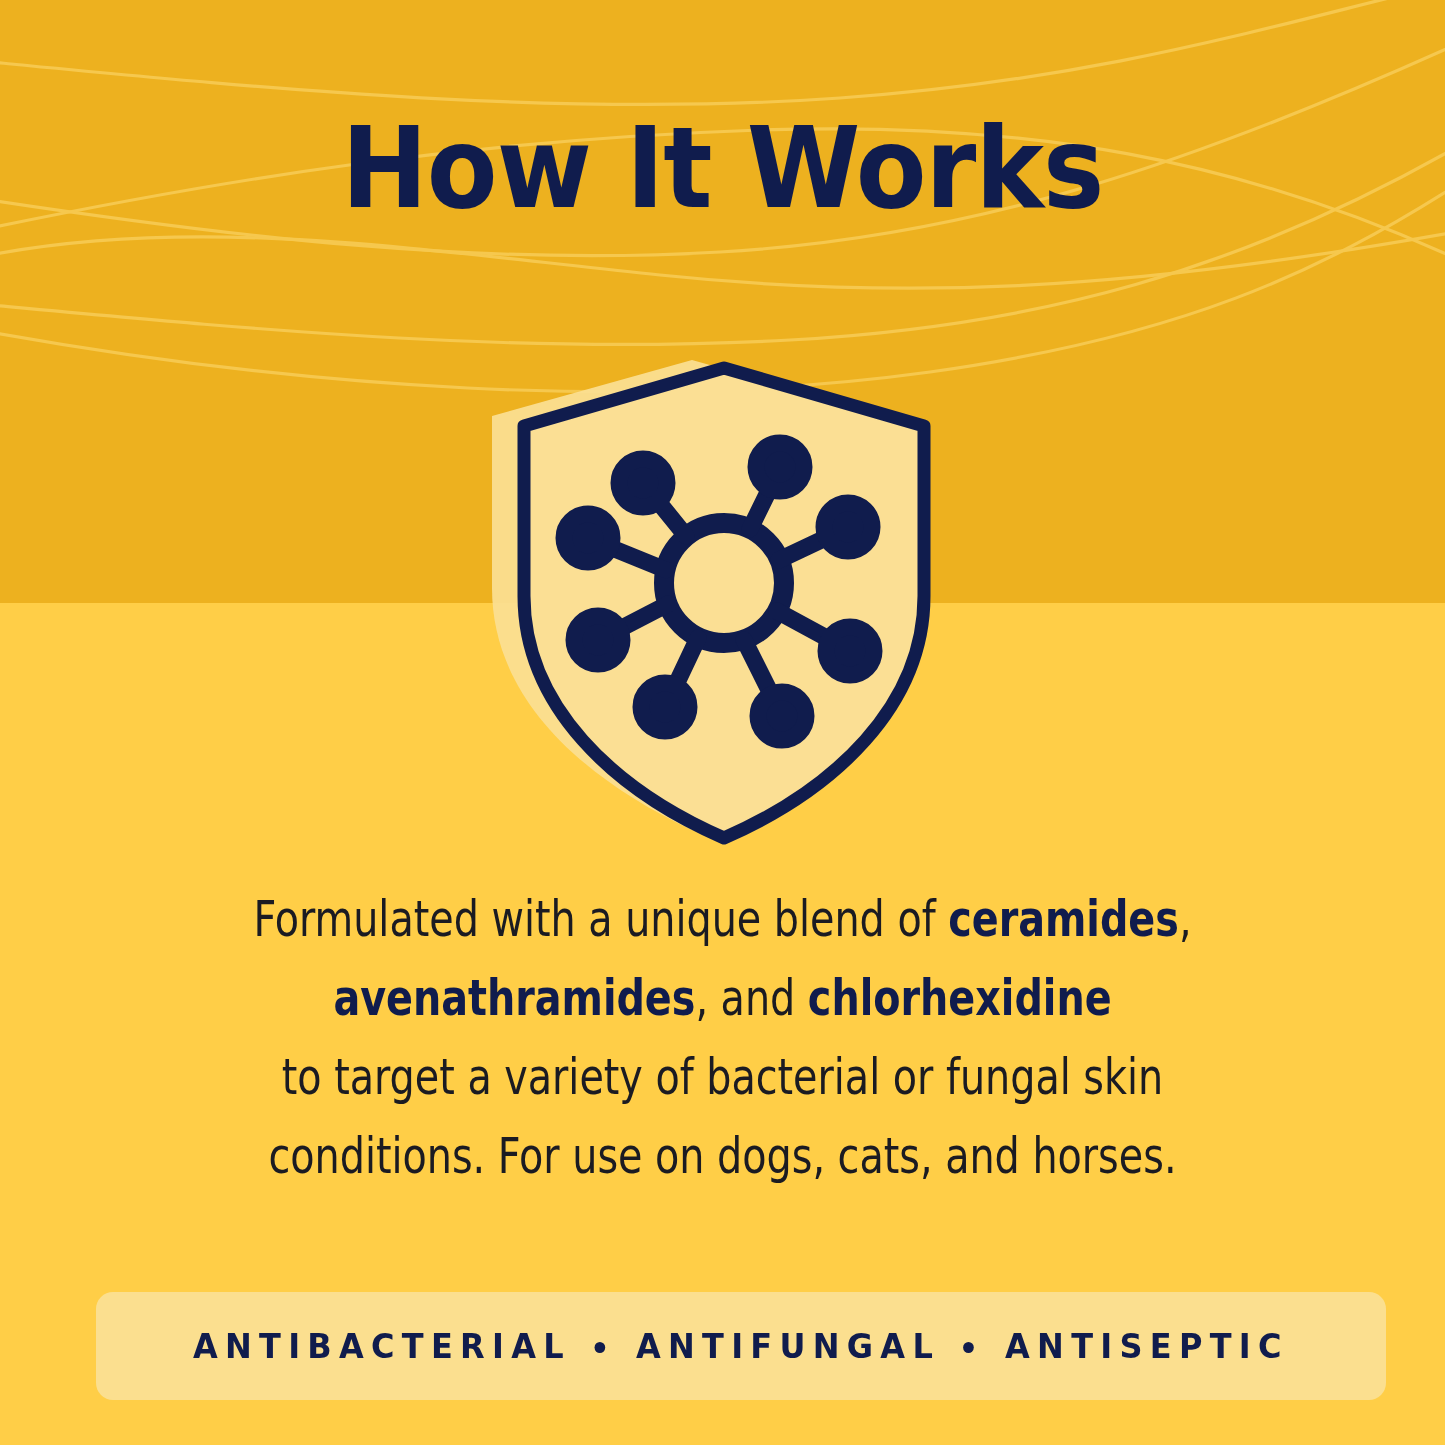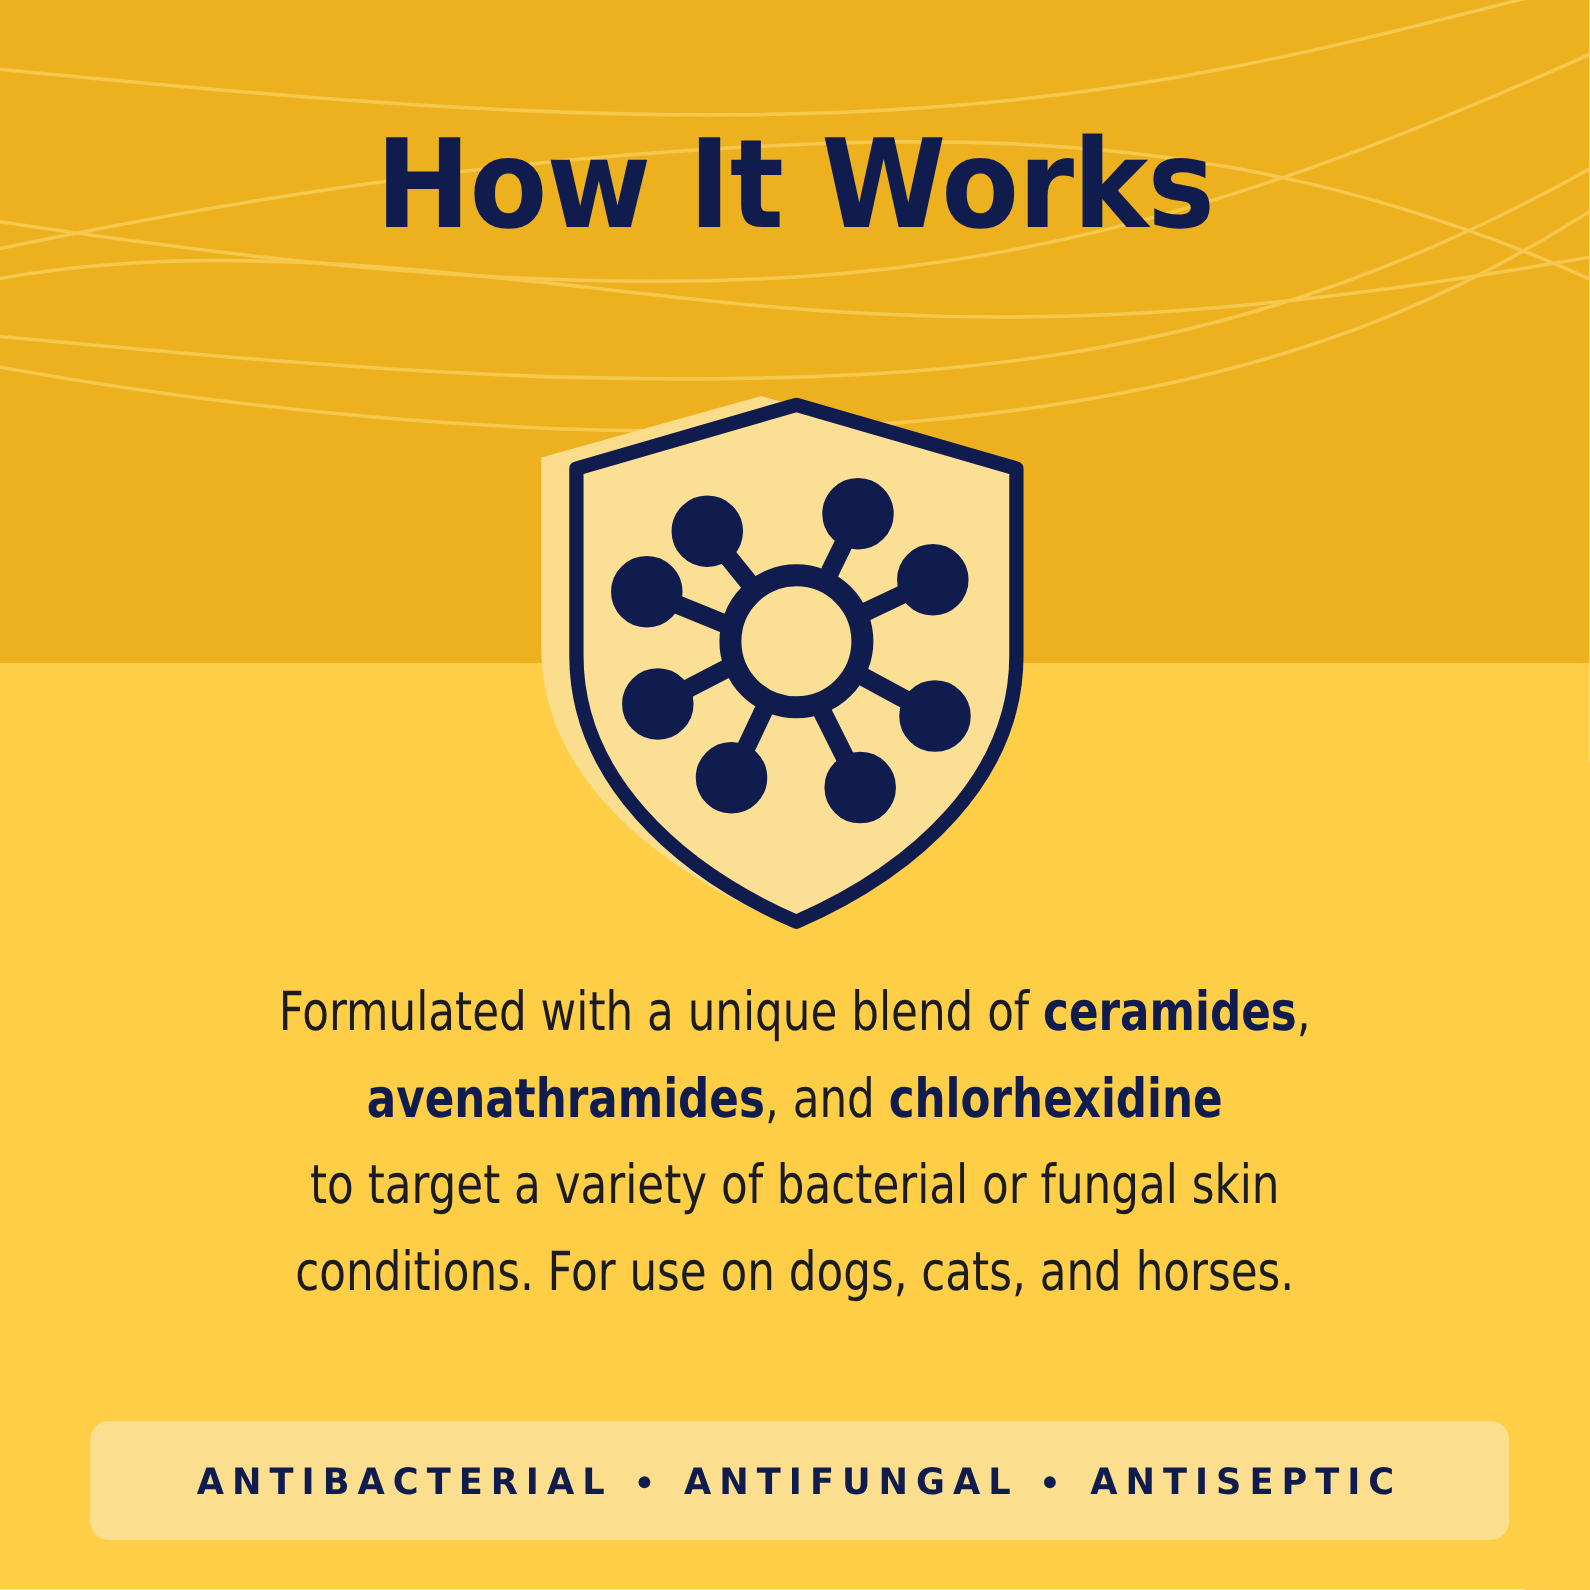--- a/index.html
+++ b/index.html
@@ -93,21 +93,21 @@
     color: #101c4d;
   }
   .body-copy .ln {
     display: block;
     white-space: nowrap;
   }
 
   
   .badge-bar {
     position: absolute;
-    left: 82px;
+    left: 96px;
     top: 1292px;
     width: 1290px;
     height: 108px;
     background: #fbdf8f;
     border-radius: 17px;
     display: flex;
     align-items: center;
     justify-content: center;
   }
   .badge-text {

